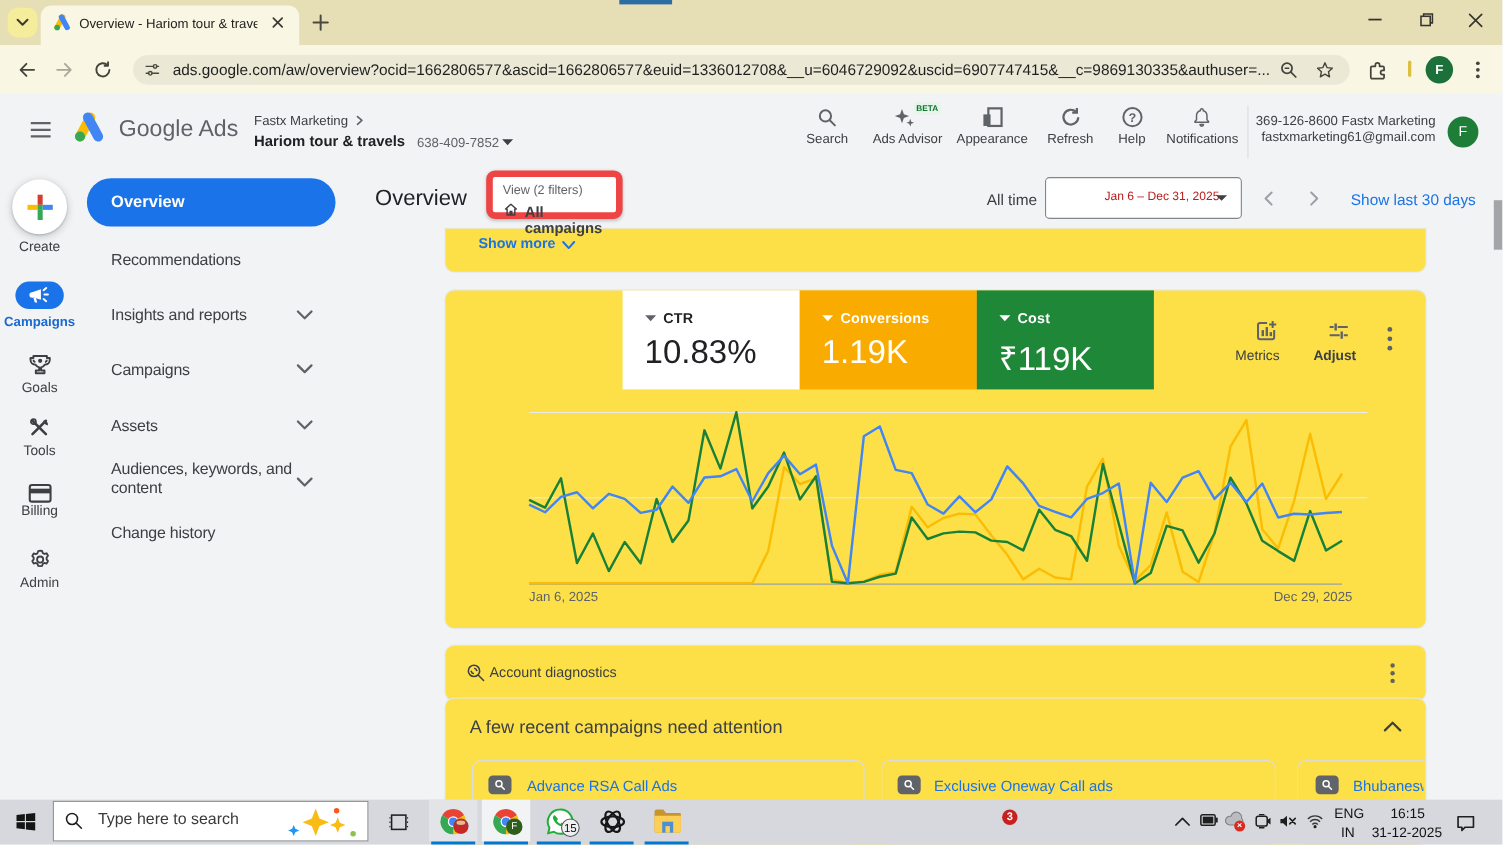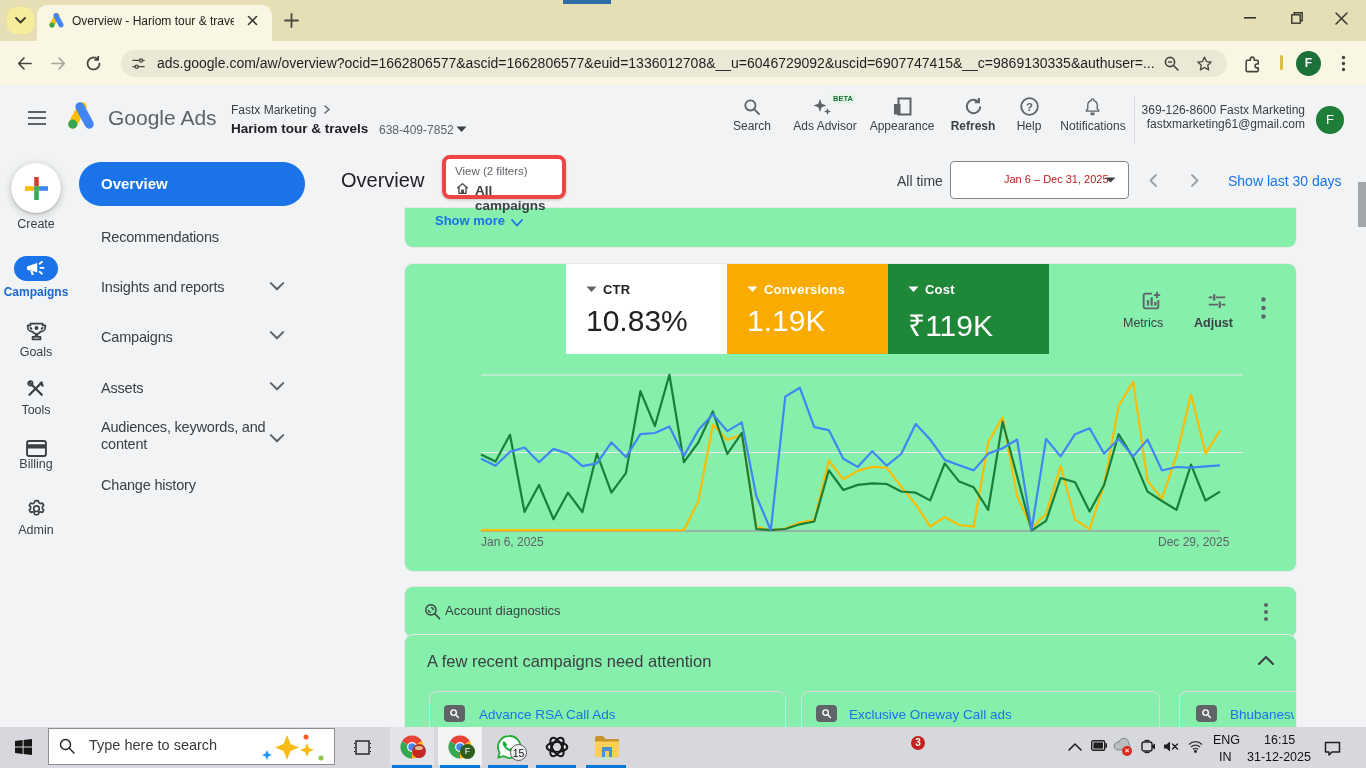--- a/index.html
+++ b/index.html
@@ -6,21 +6,21 @@
   html,body { width:1366px; height:768px; overflow:hidden; }
   body { font-family:"Liberation Sans", sans-serif; }
   .screen { position:relative; width:1366px; height:768px; background:#f1f3f4; overflow:hidden; }
   .abs { position:absolute; }
   svg { position:absolute; overflow:visible; }
   .tabstrip { position:absolute; left:0; top:0; width:1366px; height:41px; background:#e6dfb6; }
   .tabsearch { position:absolute; left:7px; top:7px; width:27px; height:27px; border-radius:9px; background:#f5ed9b; }
   .tab { position:absolute; left:37px; top:5px; width:235px; height:36px; background:#f9f6e4; border-radius:10px 10px 0 0; }
   .toolbar { position:absolute; left:0; top:41px; width:1366px; height:44px; background:#f9f6e4; }
   .omnibox { position:absolute; left:121px; top:50px; width:1106px; height:27px; border-radius:14px; background:#ebe8d6; }
-  .card { position:absolute; background:#86efac; border-radius:8px; box-shadow:0 0 0 1px #e6e8ea; }
+  .card { position:absolute; background:#fde047; border-radius:8px; box-shadow:0 0 0 1px #e6e8ea; }
   .tile { position:absolute; top:0; width:161px; height:90px; }
   .tile .lab { position:absolute; left:37px; top:18px; font-size:13px; font-weight:bold; letter-spacing:.2px; }
   .tile .val { position:absolute; left:20px; top:40px; font-size:30px; }
   .rail-label { position:absolute; width:72px; left:0; text-align:center; font-size:12.5px; color:#3c4043; }
   .nav-item { position:absolute; left:101px; font-size:14.5px; color:#3c4043; letter-spacing:-0.2px; }
   .hlabel { position:absolute; font-size:12px; color:#3c4043; text-align:center; }
   .taskbar { position:absolute; left:0; top:727px; width:1366px; height:41px; background:#d6d8dd; }
 </style>
 </head>
 <body>
@@ -126,21 +126,21 @@
 <div class="abs" style="left:831px;top:93px;width:24px;height:11px;background:#e6f4ea;border-radius:3px;font-size:7.5px;color:#137333;text-align:center;line-height:11px;font-weight:bold;">BETA</div>
 <svg style="left:893px;top:97px;" width="19" height="19" viewBox="0 0 19 19">
       <rect x="5.5" y="1.5" width="12" height="16" fill="none" stroke="#5f6368" stroke-width="2"></rect>
       <rect x="1" y="7" width="6.5" height="10.5" fill="#5f6368"></rect>
     </svg>
 <div class="hlabel" style="left:862px;top:119px;width:80px;">Appearance</div>
 <svg style="left:964px;top:97px;" width="19" height="19" viewBox="0 0 17 17">
       <path d="M14.5 8.5 A6 6 0 1 1 12.7 4.2" stroke="#5f6368" stroke-width="1.8" fill="none"></path>
       <path d="M13.4 1 V4.8 H9.6" fill="none" stroke="#5f6368" stroke-width="1.8"></path>
     </svg>
-<div class="hlabel" style="left:943px;top:119px;width:60px;font-weight:bold;">Refresh</div>
+<div class="hlabel" style="left:943px;top:119px;width:60px;">Refresh</div>
 <svg style="left:1020px;top:97px;" width="19" height="19" viewBox="0 0 19 19">
       <circle cx="9.5" cy="9.5" r="8.3" fill="none" stroke="#5f6368" stroke-width="1.8"></circle>
       <text x="9.5" y="13.6" font-size="11.5" font-weight="bold" fill="#5f6368" text-anchor="middle" font-family="Liberation Sans">?</text>
     </svg>
 <div class="hlabel" style="left:1009px;top:119px;width:40px;">Help</div>
 <svg style="left:1083px;top:96px;" width="19" height="20" viewBox="0 0 24 24">
       <path d="M12 3 a1.7 1.7 0 0 1 1.7 1.7 v0.6 a6 6 0 0 1 4.3 5.7 v4.5 l1.8 2 v1 H4.2 v-1 l1.8 -2 v-4.5 a6 6 0 0 1 4.3 -5.7 v-0.6 A1.7 1.7 0 0 1 12 3 Z M10 21 h4 a2 2 0 0 1 -4 0 Z" fill="none" stroke="#5f6368" stroke-width="1.7" stroke-linejoin="round"></path>
     </svg>
 <div class="hlabel" style="left:1048px;top:119px;width:90px;">Notifications</div>
 <div class="abs" style="left:1134px;top:96px;width:1px;height:48px;background:#dadce0;"></div>
@@ -226,21 +226,21 @@
     </svg>
 <div class="abs" style="left:1228px;top:173px;font-size:14px;color:#1a73e8;">Show last 30 days</div>
 
 <div class="card" style="left:405px;top:208px;width:891px;height:39px;border-radius:0 0 8px 8px;">
   <div style="position:absolute;left:30px;top:5px;font-size:13px;color:#1a73e8;font-weight:bold;">Show more</div>
   <svg style="left:106px;top:11px;" width="12" height="8" viewBox="0 0 12 8">
         <path d="M1 1 L6 6.5 L11 1" stroke="#1a73e8" stroke-width="1.8" fill="none" stroke-linecap="round" stroke-linejoin="round"></path>
       </svg>
 </div>
 
-<div class="abs" style="left:442px;top:155px;width:124px;height:44px;background:#fff;border:4px solid #ef4444;border-radius:8px;box-shadow:0 1px 3px rgba(0,0,0,.2);">
+<div class="abs" style="left:442px;top:155px;width:124px;height:44px;background:#fff;border:6px solid #ef4444;border-radius:8px;box-shadow:0 1px 3px rgba(0,0,0,.2);">
   <div style="position:absolute;left:9px;top:6px;font-size:11.5px;color:#5f6368;">View (2 filters)</div>
   <svg style="left:10px;top:23px;" width="13" height="13" viewBox="0 0 24 24">
         <path d="M12 3 L3 11 H5.5 V21 H18.5 V11 H21 Z" fill="none" stroke="#3c4043" stroke-width="2.4" stroke-linejoin="round"></path>
         <rect x="9.5" y="14" width="5" height="7" fill="#3c4043"></rect>
       </svg>
   <div style="position:absolute;left:29px;top:24px;font-size:13.5px;font-weight:bold;color:#3c4043;">All campaigns</div>
 </div>
 
 <div class="card" style="left:405px;top:264px;width:891px;height:307px;">
   <div class="tile" style="left:161px;background:#fff;">

